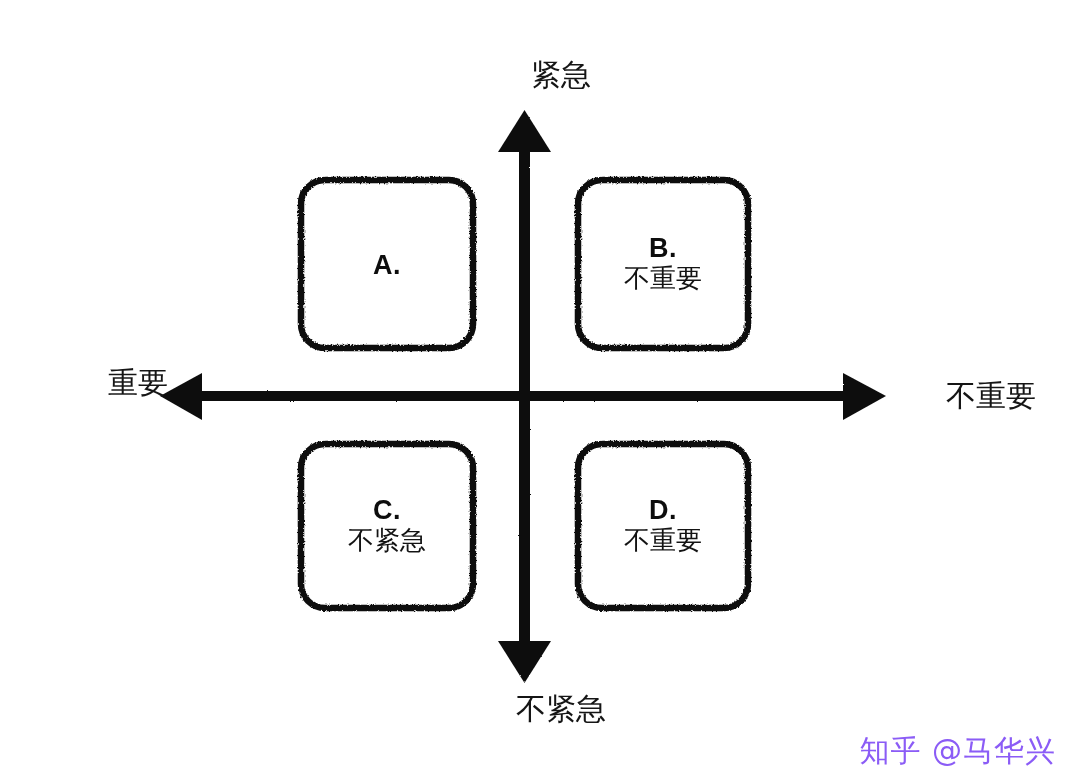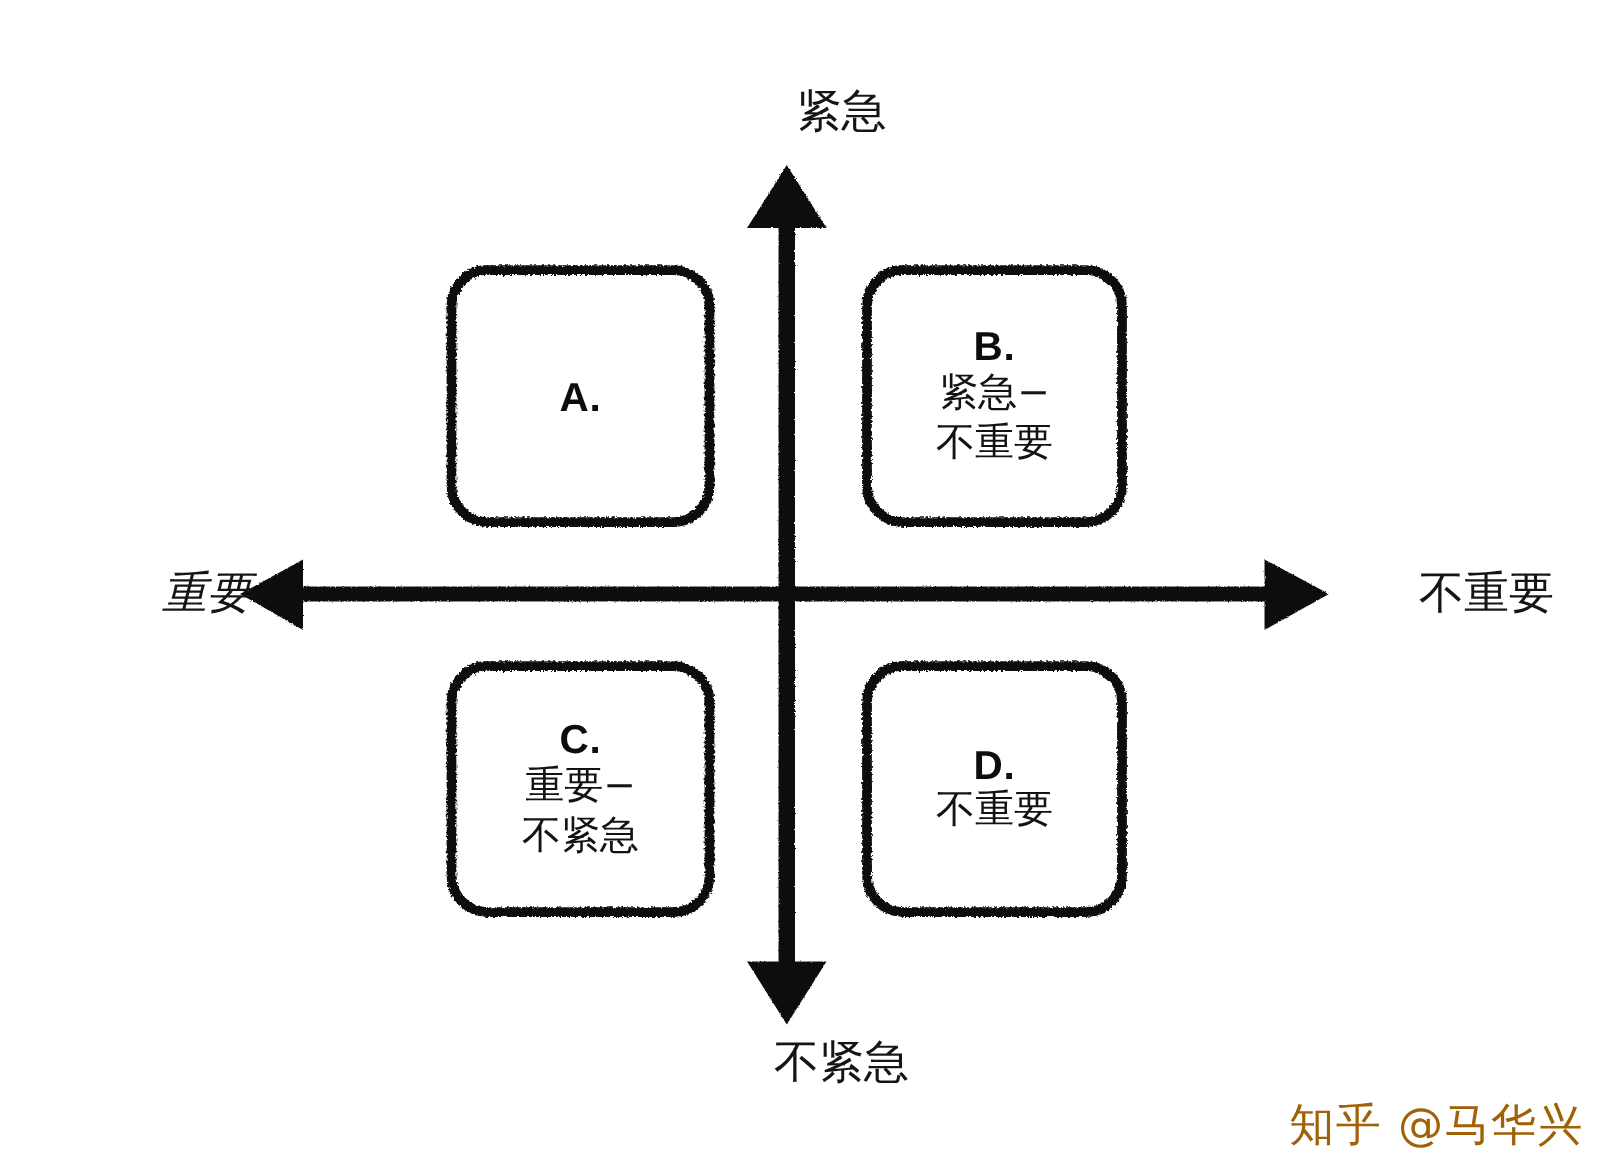--- a/index.html
+++ b/index.html
@@ -91,32 +91,32 @@
     position: absolute;
     font-family: "DejaVu Serif", "Liberation Serif", serif;
     font-size: 30px;
     line-height: 1;
     color: #151515;
     white-space: pre;
     padding-left: 36px;
   }
   #label-top    { left: 0; top: 60px; width: 1050px; text-align: center; }
   #label-bottom { left: 0; top: 694px; width: 1050px; text-align: center; }
-  #label-left   { left: 72px;  top: 381px; font-style: italic; }
+  #label-left   { left: 72px;  top: 368px; }
   #label-right  { left: 910px; top: 381px; }
 
   
   #watermark {
     position: absolute;
     right: 24px;
     bottom: 16px;
     font-family: "DejaVu Sans", "Liberation Sans", sans-serif;
     font-size: 30px;
     line-height: 1;
-    color: #a16207;
+    color: #8b5cf6;
     letter-spacing: 1px;
     white-space: pre;
     user-select: none;
   }
 </style>
 </head>
 <body>
 
 <div id="stage">
 
@@ -161,32 +161,30 @@
       <span class="q-letter">A.</span>
     </div>
   </div>
 
   <div class="quadrant" id="quad-b">
     <svg class="box-frame" viewBox="0 0 178 176" preserveAspectRatio="none" xmlns="http://www.w3.org/2000/svg">
       <rect x="4" y="4" width="170" height="168" rx="24" ry="24" fill="none" stroke="#111111" stroke-width="6.5" filter="url(#roughbox)"></rect>
     </svg>
     <div class="box-inner">
       <span class="q-letter">B.</span>
-      <span class="q-line">紧急−</span>
       <span class="q-line">不重要</span>
     </div>
   </div>
 
   <div class="quadrant" id="quad-c">
     <svg class="box-frame" viewBox="0 0 180 172" preserveAspectRatio="none" xmlns="http://www.w3.org/2000/svg">
       <rect x="4" y="4" width="172" height="164" rx="24" ry="24" fill="none" stroke="#111111" stroke-width="6.5" filter="url(#roughbox)"></rect>
     </svg>
     <div class="box-inner">
       <span class="q-letter">C.</span>
-      <span class="q-line">重要−</span>
       <span class="q-line">不紧急</span>
     </div>
   </div>
 
   <div class="quadrant" id="quad-d">
     <svg class="box-frame" viewBox="0 0 178 172" preserveAspectRatio="none" xmlns="http://www.w3.org/2000/svg">
       <rect x="4" y="4" width="170" height="164" rx="24" ry="24" fill="none" stroke="#111111" stroke-width="6.5" filter="url(#roughbox)"></rect>
     </svg>
     <div class="box-inner">
       <span class="q-letter">D.</span>

